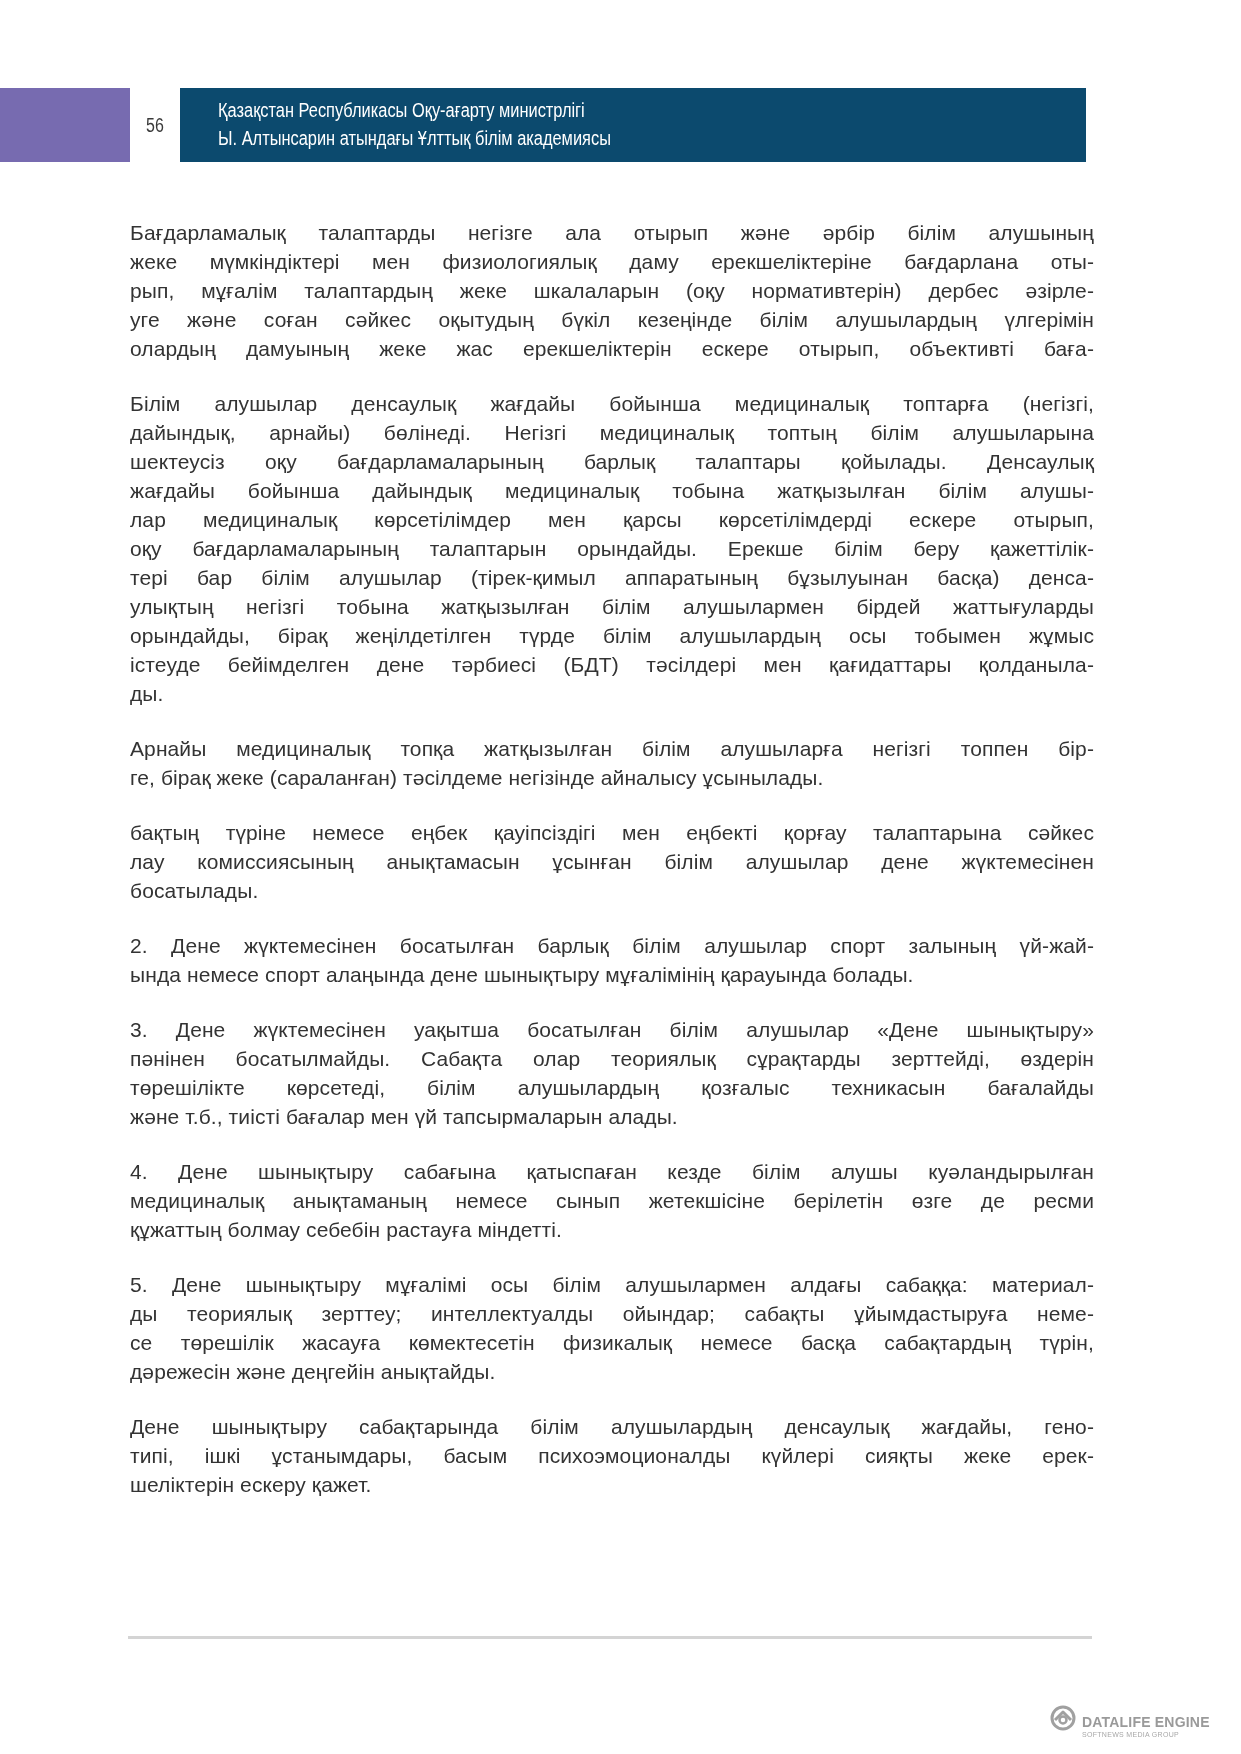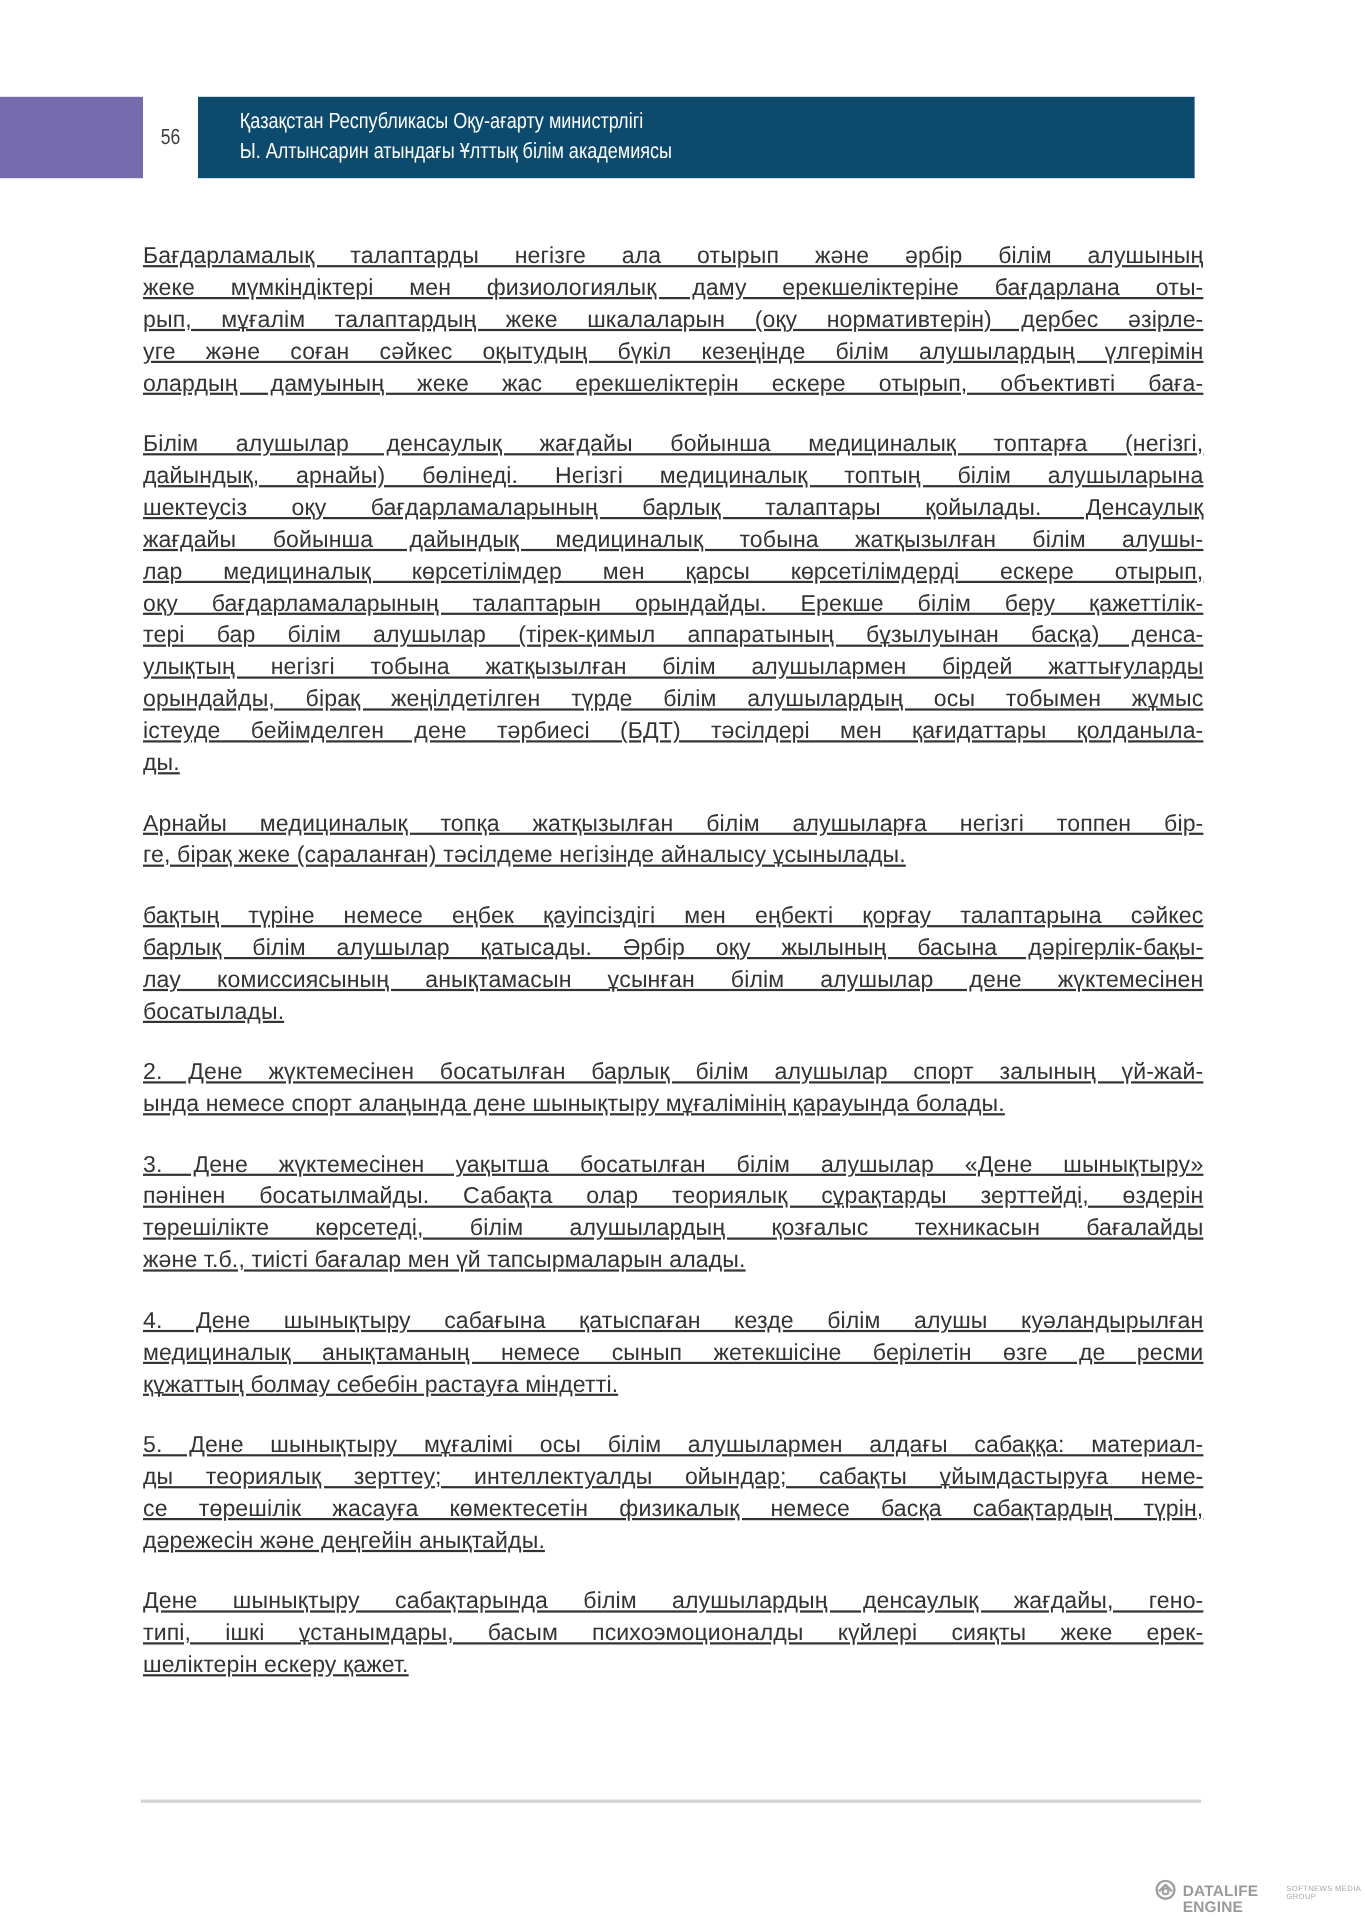--- a/index.html
+++ b/index.html
@@ -66,21 +66,20 @@
     .header-title div { display: block; }
 
     .content {
       position: absolute;
       left: 130px;
       top: 218px;
       width: 964px;
     }
     .para {
       margin: 0 0 26px 0;
-      text-decoration: underline;
     }
     .line {
       display: block;
       font-family: "Liberation Sans", sans-serif;
       font-size: 21px;
       line-height: 29px;
       height: 29px;
       text-align: justify;
       text-align-last: justify;
       white-space: nowrap;
@@ -108,21 +107,21 @@
       align-items: center;
       gap: 6px;
       color: #9a9a9a;
     }
     .wm-icon {
       width: 26px;
       height: 26px;
     }
     .wm-text {
       display: flex;
-      flex-direction: row;
+      flex-direction: column;
       line-height: 1;
       margin-top: 16px;
     }
     .wm-title {
       font-family: "Liberation Sans", sans-serif;
       font-weight: bold;
       font-size: 14px;
       color: #9a9a9a;
       letter-spacing: 0.2px;
     }
@@ -168,21 +167,20 @@
       <span class="line">орындайды, бірақ жеңілдетілген түрде білім алушылардың осы тобымен жұмыс</span>
       <span class="line">істеуде бейімделген дене тәрбиесі (БДТ) тәсілдері мен қағидаттары қолданыла-</span>
       <span class="line last">ды.</span>
     </div>
     <div class="para">
       <span class="line">Арнайы медициналық топқа жатқызылған білім алушыларға негізгі топпен бір-</span>
       <span class="line last">ге, бірақ жеке (сараланған) тәсілдеме негізінде айналысу ұсынылады.</span>
     </div>
     <div class="para">
       <span class="line">бақтың түріне немесе еңбек қауіпсіздігі мен еңбекті қорғау талаптарына сәйкес</span>
-      <span class="line">барлық білім алушылар қатысады. Әрбір оқу жылының басына дәрігерлік-бақы-</span>
       <span class="line">лау комиссиясының анықтамасын ұсынған білім алушылар дене жүктемесінен</span>
       <span class="line last">босатылады.</span>
     </div>
     <div class="para">
       <span class="line">2. Дене жүктемесінен босатылған барлық білім алушылар спорт залының үй-жай-</span>
       <span class="line last">ында немесе спорт алаңында дене шынықтыру мұғалімінің қарауында болады.</span>
     </div>
     <div class="para">
       <span class="line">3. Дене жүктемесінен уақытша босатылған білім алушылар «Дене шынықтыру»</span>
       <span class="line">пәнінен босатылмайды. Сабақта олар теориялық сұрақтарды зерттейді, өздерін</span>

